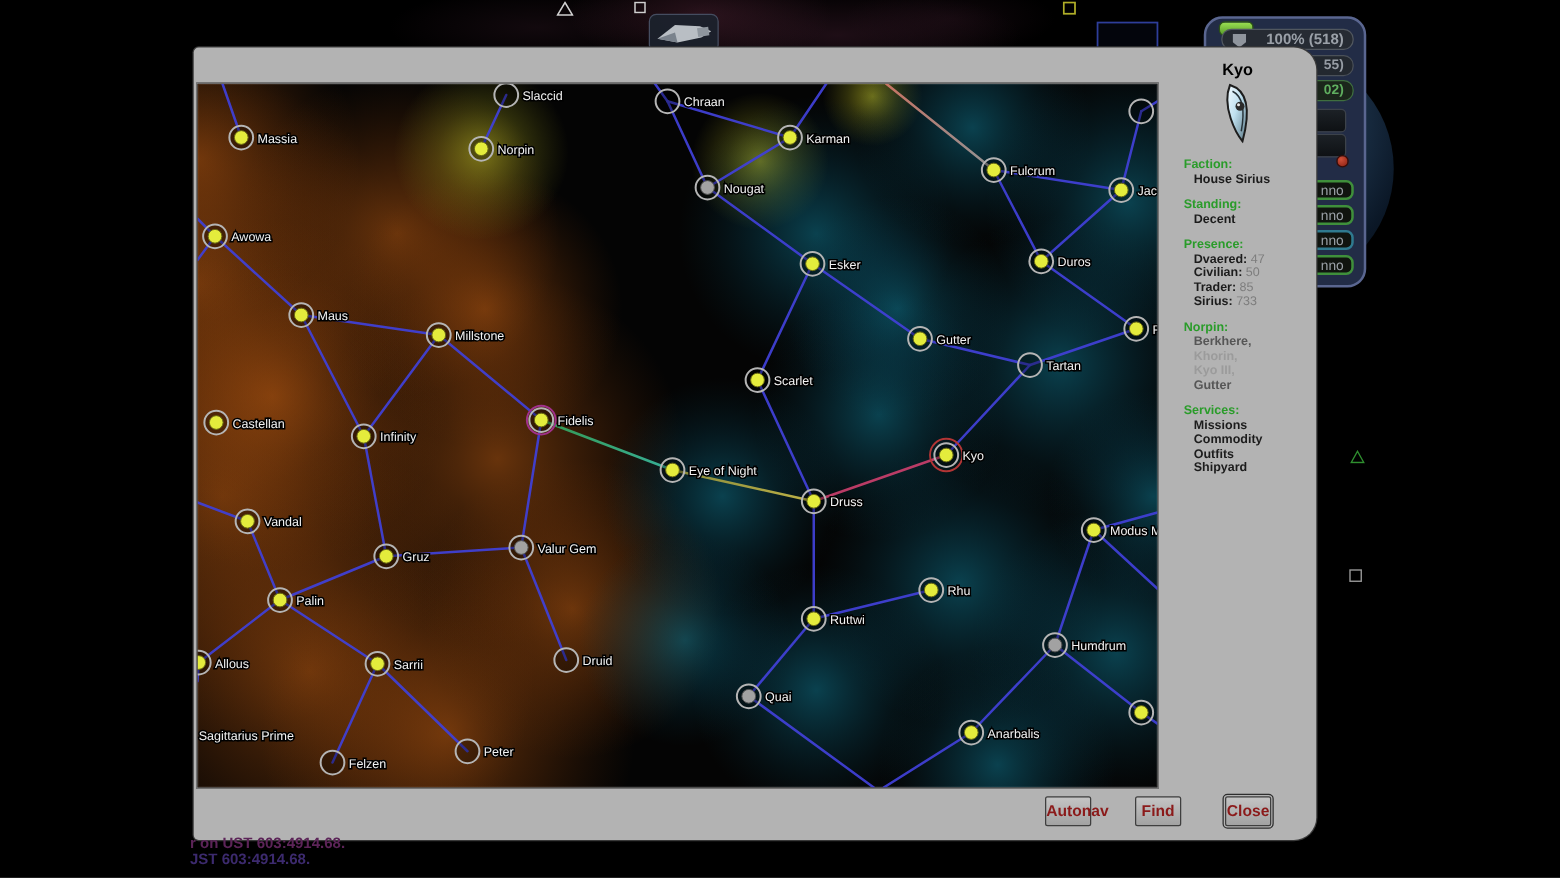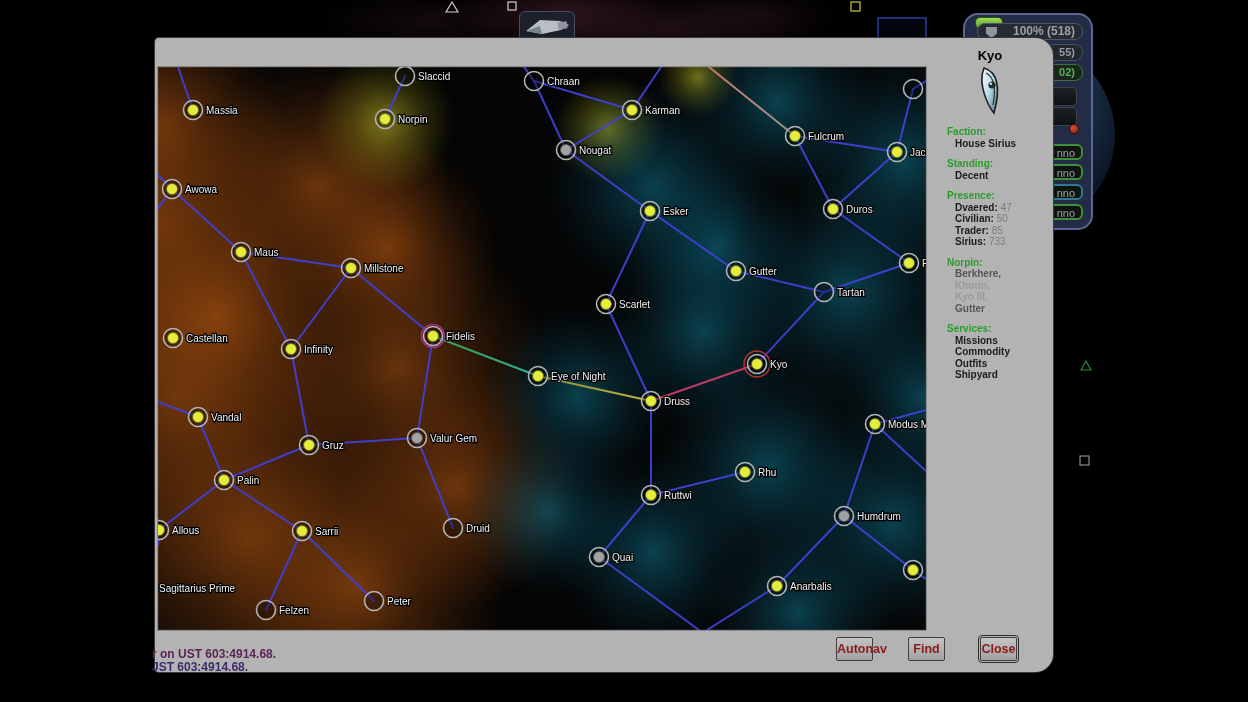--- a/index.html
+++ b/index.html
@@ -58,21 +58,21 @@
   .pl-normal{color:#565656;}
   .pl-dim{color:#9b9b9b;}
   
   .btn{position:absolute;top:599px;width:37px;height:24px;box-sizing:border-box;
     background:linear-gradient(#c4c4c4,#a2a2a2);border:1px solid #3f3f3f;border-radius:2px;
     font-size:12.5px;font-weight:bold;text-align:center;line-height:22px;cursor:pointer;}
   .btn-autonav{left:681px;}
   .btn-find{left:753px;}
   .btn-close{left:825px;outline:1px solid #2e2e2e;outline-offset:1px;}
   
-  .log{position:absolute;left:152px;top:648px;font-size:12px;font-weight:bold;line-height:13px;}
+  .log{position:absolute;left:152px;top:668px;font-size:12px;font-weight:bold;line-height:13px;}
 </style>
 </head>
 <body>
 
 <div class="screen">
   <div class="space-bg"></div>
   <div class="planet"></div>
 
   <div class="hud-panel">
     <div class="hud-led"></div>

